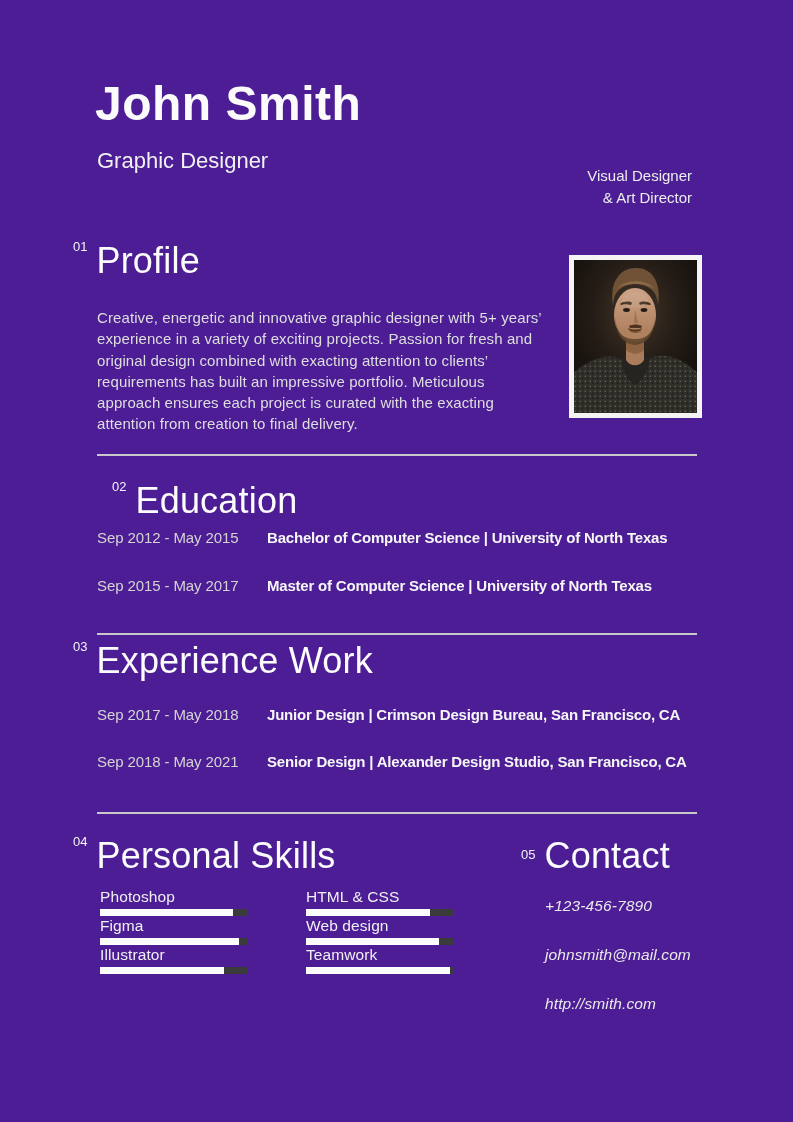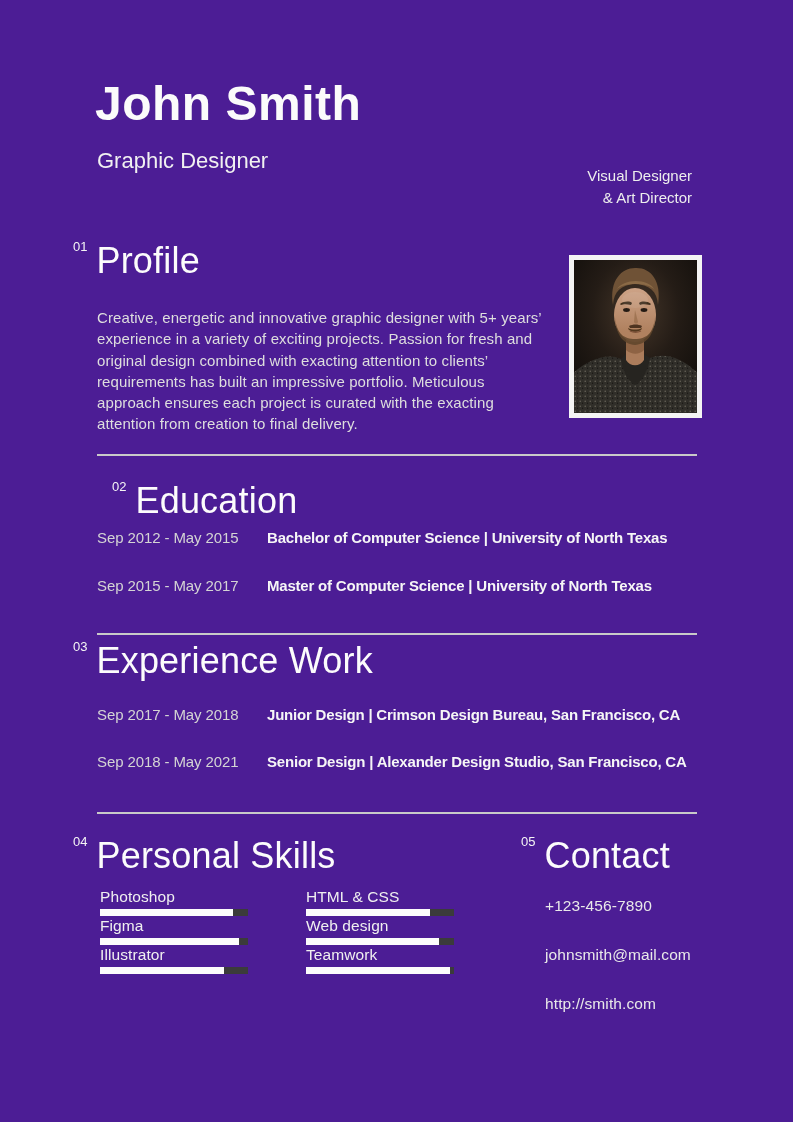--- a/index.html
+++ b/index.html
@@ -27,21 +27,21 @@
 
   
   .section-header { position:absolute; display:flex; align-items:flex-start; }
   .section-num { font-size:13px; line-height:1; color:#f5f5f5; margin-right:9px; font-weight:normal; }
   .section-title { font-size:36px; line-height:1; color:#fcfcfc; font-weight:normal; margin:3px 0 0 0; letter-spacing:0.2px; }
 
   .hdr-profile    { left:73px;  top:240px; }
   .hdr-education  { left:73px;  top:480px;margin-left:39px; }
   .hdr-experience { left:73px;  top:640px; }
   .hdr-skills     { left:73px;  top:835px;text-align:right; }
-  .hdr-contact    { left:521px; top:835px; }
+  .hdr-contact    { left:521px; top:835px;align-items:center; }
 
   
   .profile-body {
     position:absolute; left:97px; top:291px; width:447px;
     font-size:15px; line-height:21.3px; color:#dedede; letter-spacing:0.1px;margin-top:16px;
   }
 
   
   .photo-frame {
     position:absolute; left:569px; top:255px; width:133px; height:163px;
@@ -65,21 +65,21 @@
   
   .skill-col { position:absolute; top:887px; width:148px; }
   .skill-col-left  { left:100px; }
   .skill-col-right { left:306px; }
   .skill { }
   .skill-label { font-size:15.5px; color:#f0f0f0; font-weight:normal; line-height:19px; margin-bottom:3px; letter-spacing:0.1px; }
   .skill-track { width:148px; height:7px; background:#3b3b3b; }
   .skill-fill { height:7px; background:#fcfcfc; width:0; }
 
   
-  .contact-list { position:absolute; left:545px; top:896px; }
+  .contact-list { position:absolute; left:545px; top:896px;font-style:italic; }
   .contact-item { font-size:15.5px; color:#e9e9e9; line-height:20px; margin-bottom:29px; letter-spacing:0.1px; }
 </style>
 </head>
 <body>
 
 <div class="page">
 
   <div class="name">John Smith</div>
   <div class="subtitle">Graphic Designer</div>
   <div class="tagline">

